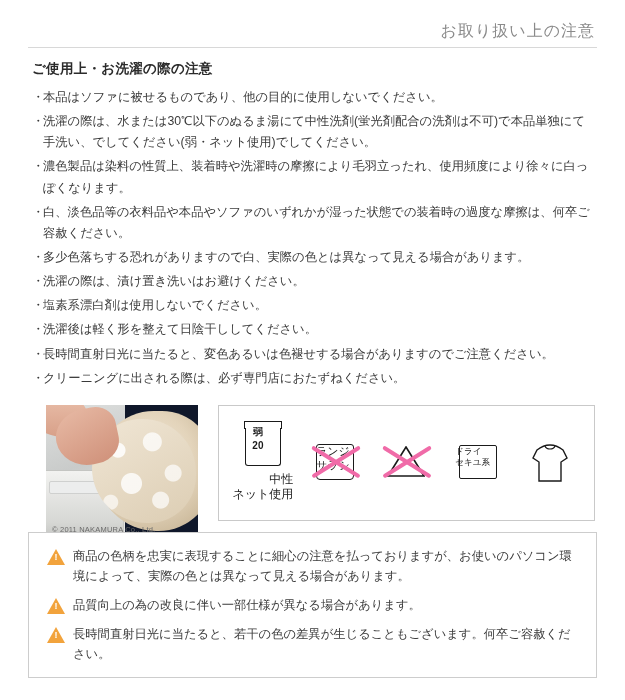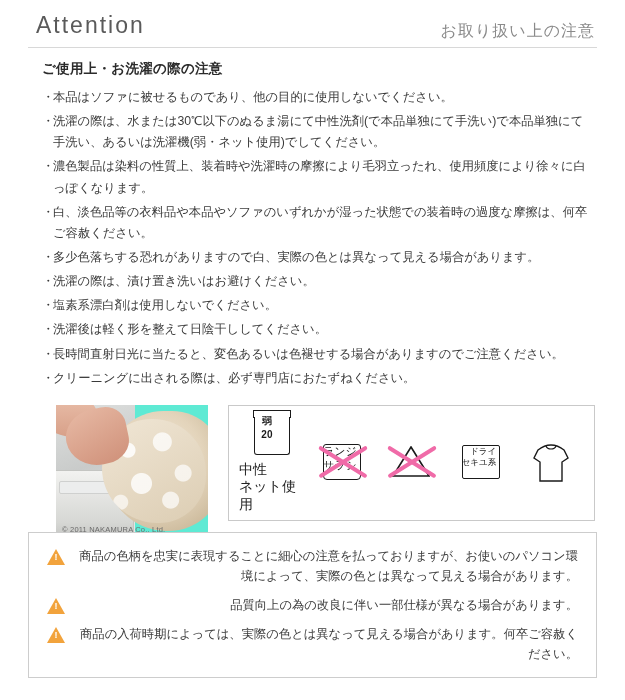--- a/index.html
+++ b/index.html
@@ -34,21 +34,21 @@
   .header-sub {
     position: absolute;
     right: 2px; bottom: 5px;
     font-size: 16px;
     color: #8a8a8a;
     letter-spacing: 1px;
   }
 
   
   .content {
-    margin: 12px 30px 0 36px;
+    margin: 12px 30px 0 26px;
   }
   .section-title {
     font-size: 13.5px;
     font-weight: bold;
     color: #2b2b2b;
     margin: 4px 0 9px 6px;
     letter-spacing: 0.3px;
   }
   .notes {
     margin: 0 0 0 6px;
@@ -78,21 +78,21 @@
   }
   .photo-block {
     width: 152px;
     margin-right: 20px;
   }
   .photo {
     position: relative;
     width: 152px;
     height: 133px;
     overflow: hidden;
-    background: #5eead4;
+    background: #0f172a;
   }
   
   .photo .bg-left {
     position: absolute; left: 0; top: 0; width: 52%; height: 100%;
     background: linear-gradient(160deg,#dfe1e0 0%,#c9cbca 45%,#e9eae8 100%);
   }
   .photo .machine {
     position: absolute; left: -6px; bottom: -8px; width: 84px; height: 76px;
     background: linear-gradient(180deg,#f2f2f0 0%,#d6d7d4 70%,#bcbdba 100%);
     border-top-right-radius: 8px;
@@ -159,24 +159,24 @@
     height: 100%;
     display: flex;
     flex-direction: column;
     align-items: center;
     justify-content: center;
     position: relative;
   }
   .sym-art { position: relative; width: 46px; height: 46px; }
   .sym-label {
     margin-top: 2px;
-    font-size: 14px;
+    font-size: 12px;
     line-height: 1.25;
     color: #222;
-    text-align: left;
+    text-align: right;
   }
 
   
   .tub-sym {
     position: absolute; left: 5px; top: 4px; width: 36px; height: 38px;
     border: 1.6px solid #1a1a1a;
     border-top: none;
     border-radius: 0 0 3px 3px;
   }
   .tub-sym:before {
@@ -214,21 +214,21 @@
   }
   .bleach-tri {
     position: absolute; left: 4px; top: 7px; width: 38px; height: 31px;
   }
 
   .dry-box {
     position: absolute; left: 4px; top: 6px; width: 38px; height: 34px;
     border: 1.6px solid #1a1a1a; border-radius: 2px;
   }
   .dry-text {
-    position: absolute; left: 0; top: 7px; width: 38px; text-align: right;
+    position: absolute; left: 0; top: 7px; width: 38px; text-align: left;
     font-size: 8.5px; color: #1a1a1a; line-height: 1.3;
   }
 
   .garment { position: absolute; left: 2px; top: 3px; }
 
   
   .notice {
     position: absolute;
     left: 28px; right: 28px; bottom: 22px;
     border: 1px solid #cdcdcd;
@@ -255,44 +255,43 @@
     width: 0; height: 0;
     border-left: 9px solid transparent;
     border-right: 9px solid transparent;
     border-bottom: 16px solid #f2a33c;
   }
   .warn-icon .bang {
     position: absolute; left: 0; top: 4px; width: 18px;
     text-align: center; font-size: 9px; font-weight: bold; color: #ffffff;
     line-height: 1;
   }
-  .notice-text { flex: 1 1 auto; text-align: right; }
+  .notice-text { flex: 1 1 auto; }
 </style>
 </head>
 <body>
 
 <div id="page">
 
   <div class="header">
-    <div class="header-title">Attention</div>
     <div class="header-sub">お取り扱い上の注意</div>
   </div>
 
   <div class="content">
 
     <div class="section-title">ご使用上・お洗濯の際の注意</div>
 
     <div class="notes">
       <div class="note">
         <span class="bullet">・</span>
         <span class="note-text">本品はソファに被せるものであり、他の目的に使用しないでください。</span>
       </div>
       <div class="note">
         <span class="bullet">・</span>
-        <span class="note-text">洗濯の際は、水または30℃以下のぬるま湯にて中性洗剤(で本品単独にて手洗い)で本品単独にて手洗い、あるいは洗濯機(弱・ネット使用)でしてください。</span>
+        <span class="note-text">洗濯の際は、水または30℃以下のぬるま湯にて中性洗剤(蛍光剤配合の洗剤は不可)で本品単独にて手洗い、でしてください(弱・ネット使用)でしてください。</span>
       </div>
       <div class="note">
         <span class="bullet">・</span>
         <span class="note-text">濃色製品は染料の性質上、装着時や洗濯時の摩擦により毛羽立ったれ、使用頻度により徐々に白っぽくなります。</span>
       </div>
       <div class="note">
         <span class="bullet">・</span>
         <span class="note-text">白、淡色品等の衣料品や本品やソファのいずれかが湿った状態での装着時の過度な摩擦は、何卒ご容赦ください。</span>
       </div>
       <div class="note">
@@ -405,17 +404,17 @@
         <span class="tri"></span>
         <span class="bang">!</span>
       </span>
       <span class="notice-text">品質向上の為の改良に伴い一部仕様が異なる場合があります。</span>
     </div>
     <div class="notice-item">
       <span class="warn-icon">
         <span class="tri"></span>
         <span class="bang">!</span>
       </span>
-      <span class="notice-text">商品の入荷時期によっては、実際の色とは異なって見える場合があります。何卒ご容赦ください。</span>
+      <span class="notice-text">長時間直射日光に当たると、若干の色の差異が生じることもございます。何卒ご容赦ください。</span>
     </div>
   </div>
 
 </div>
 
 </body></html>

